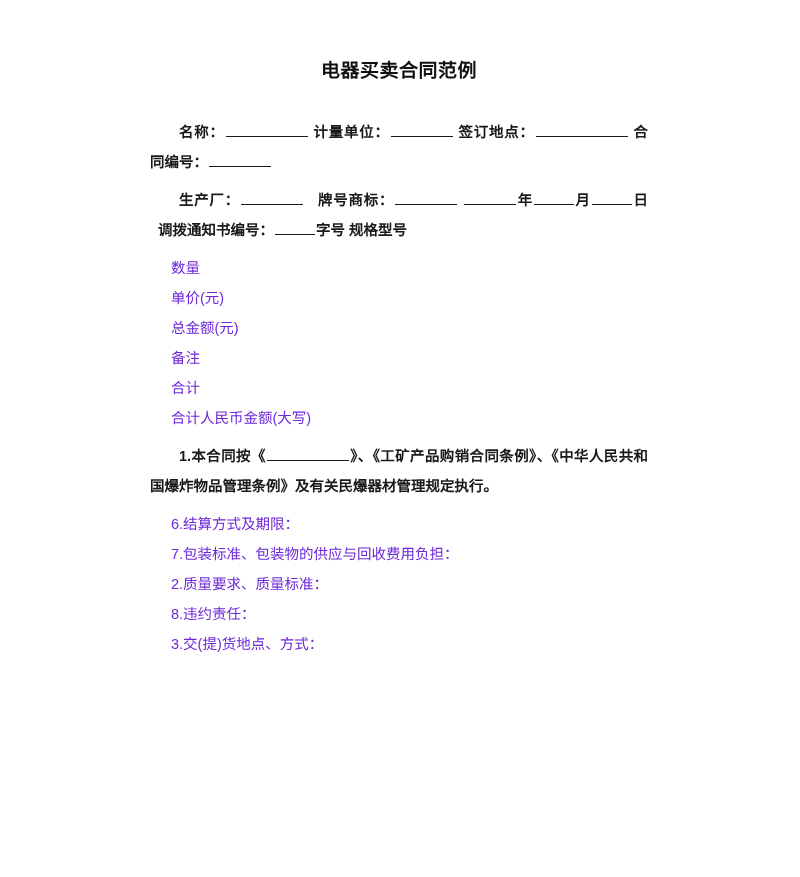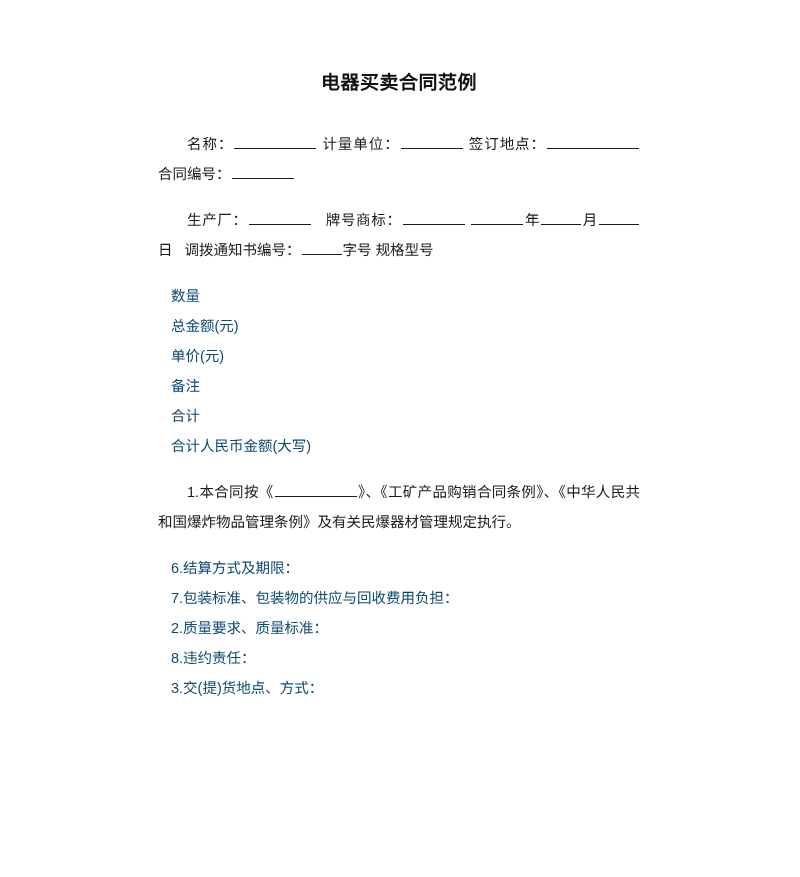--- a/index.html
+++ b/index.html
@@ -25,21 +25,21 @@
   }
 
   .content {
     position: absolute;
     left: 142px;
     top: 0;
     width: 514px;
   }
 
   .doc-title {
-    margin: 16px;
+    margin: 4px;
     padding: 0;
     font-size: 19px;
     font-weight: bold;
     line-height: 1;
     text-align: center;
     letter-spacing: 0.5px;
     color: #111111;
     padding-top: 57px;
     padding-bottom: 0;
   }
@@ -47,22 +47,23 @@
   .body-block {
     margin-top: 37px;
   }
 
   .para {
     font-size: 14.5px;
     line-height: 30px;
     color: #1a1a1a;
     text-align: justify;
     text-justify: inter-ideograph;
-    margin: 16px;
+    margin: 8px;
     word-break: break-all;
+    font-weight: bold;
   }
 
   .para.indent {
     text-indent: 29px;
   }
 
   
   .blank {
     display: inline-block;
     border-bottom: 1.3px solid #1a1a1a;
@@ -74,21 +75,21 @@
   .blank.w5 { width: 52px; }
   .blank.w6 { width: 62px; }
   .blank.w8 { width: 82px; }
   .blank.w9 { width: 92px; }
 
   .list-line {
     font-size: 14.5px;
     line-height: 30px;
     text-indent: 29px;
     margin: 0;
-    color: #0c4a6e;
+    color: #6d28d9;
   }
 </style>
 </head>
 <body>
 
 <div class="page">
   <div class="content">
 
     <h1 class="doc-title">电器买卖合同范例</h1>
 
@@ -103,22 +104,22 @@
 
       <p class="para indent">
         <span>生产厂：</span><span class="blank w6"></span>
         &nbsp;&nbsp;<span>牌号商标：</span><span class="blank w6"></span>
         <span class="blank w5"></span><span>年</span><span class="blank w4"></span><span>月</span><span class="blank w4"></span><span>日</span>
         &nbsp;&nbsp;<span>调拨通知书编号：</span><span class="blank w4"></span><span>字号</span>
         <span>规格型号</span>
       </p>
 
       <p class="list-line">数量</p>
+      <p class="list-line">单价(元)</p>
       <p class="list-line">总金额(元)</p>
-      <p class="list-line">单价(元)</p>
       <p class="list-line">备注</p>
       <p class="list-line">合计</p>
       <p class="list-line">合计人民币金额(大写)</p>
 
       <p class="para indent">
         <span>1.本合同按《</span><span class="blank w8"></span><span>》、《工矿产品购销合同条例》、《中华人民共和国爆炸物品管理条例》及有关民爆器材管理规定执行。</span>
       </p>
 
       <p class="list-line">6.结算方式及期限：</p>
       <p class="list-line">7.包装标准、包装物的供应与回收费用负担：</p>

